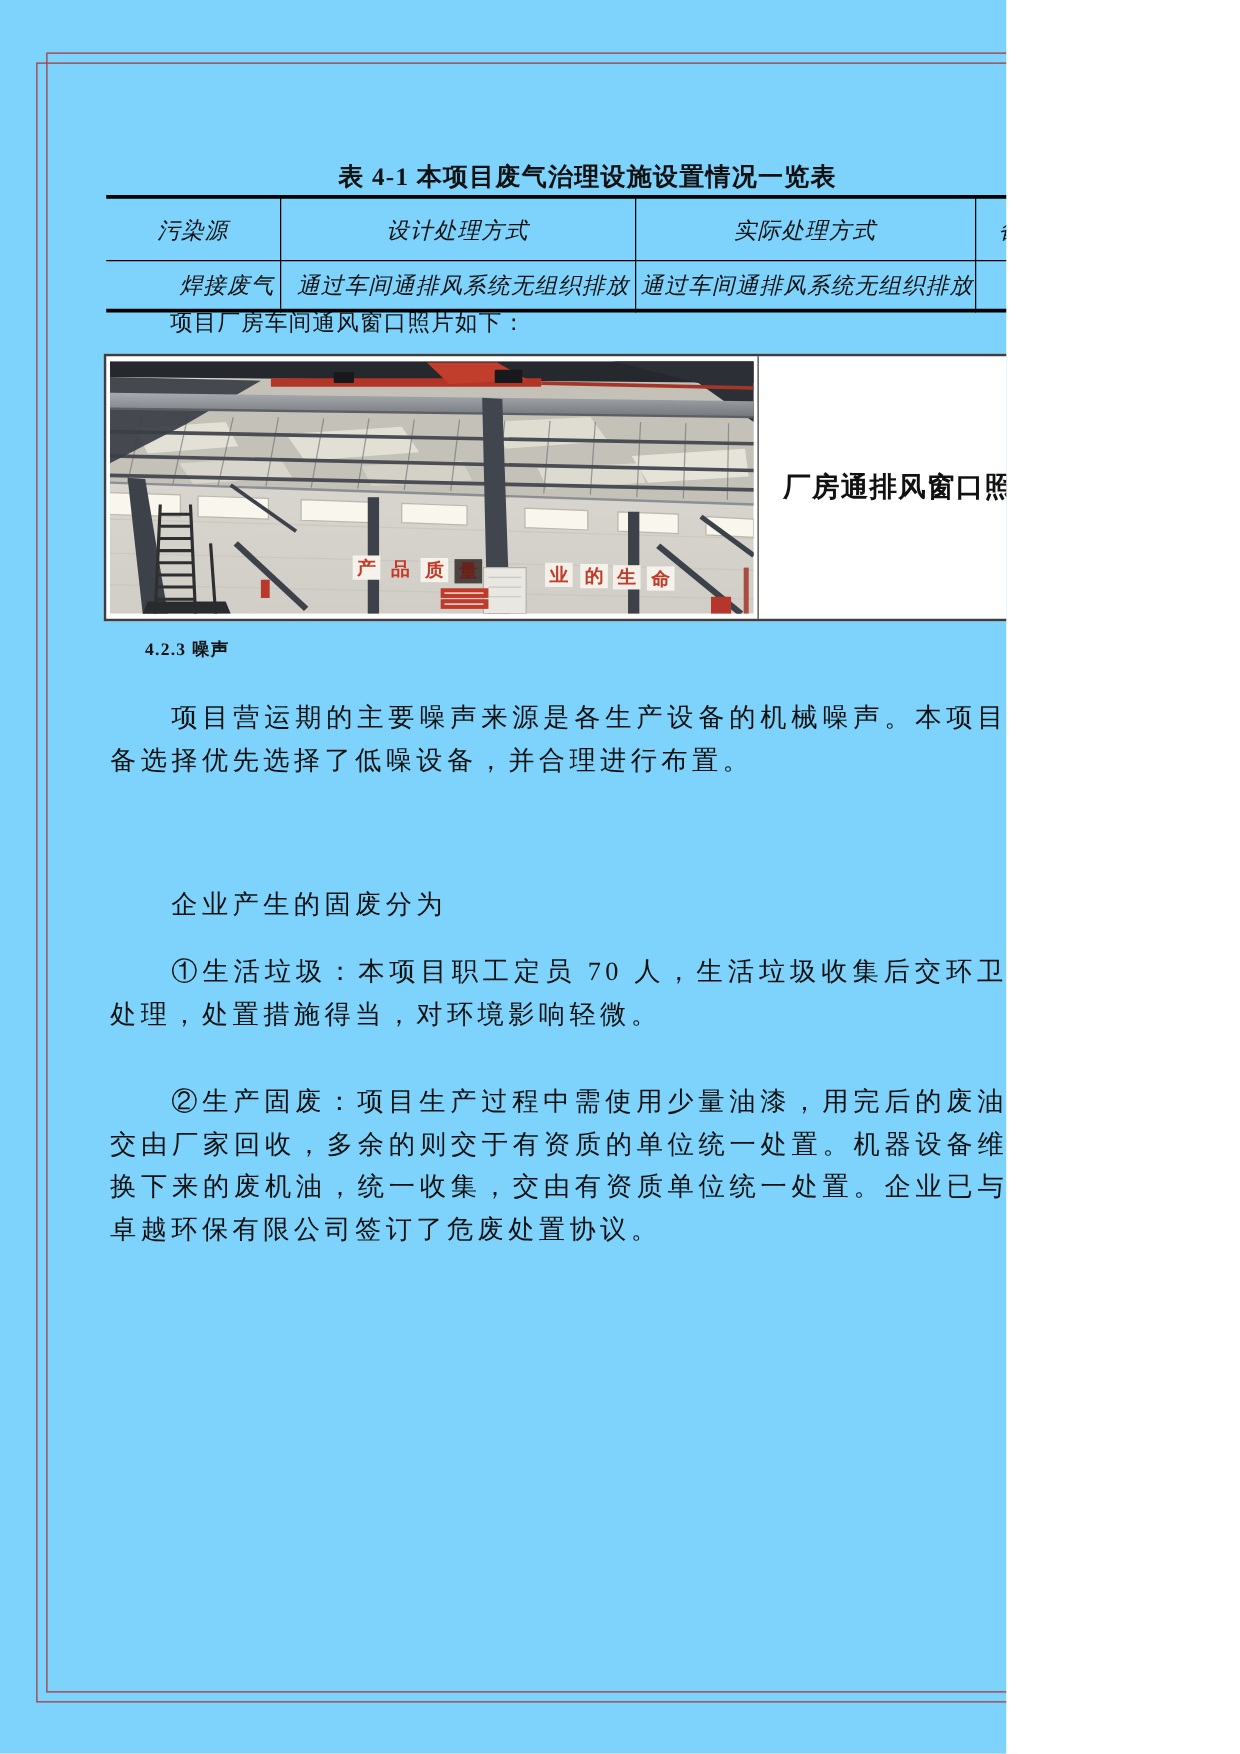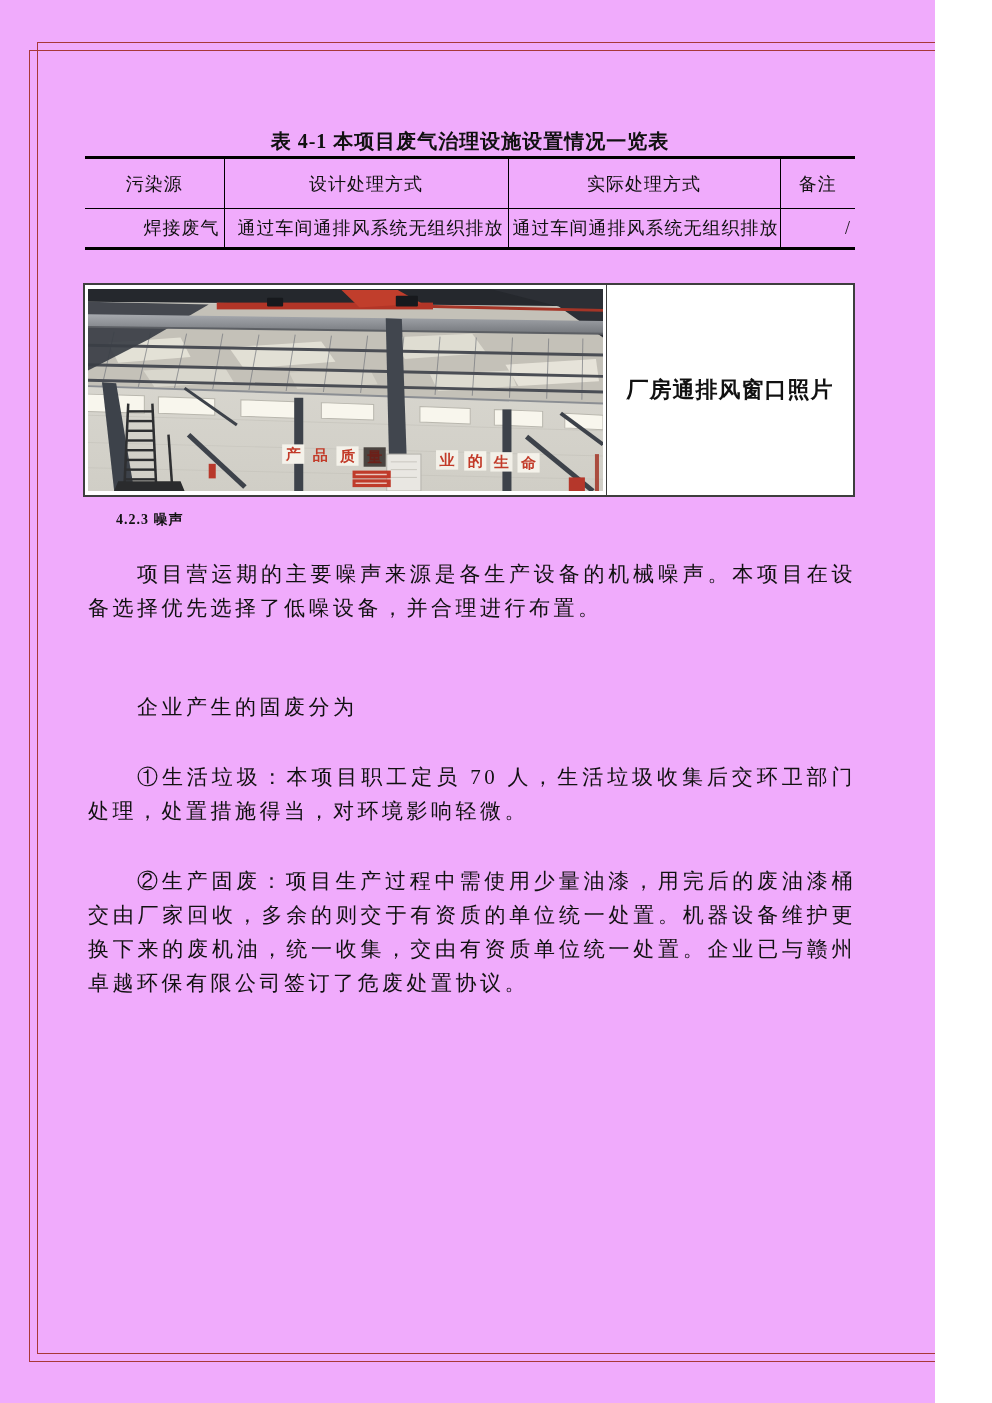--- a/index.html
+++ b/index.html
@@ -1,38 +1,38 @@
 <!DOCTYPE html>
 <html><head>
 <meta charset="utf-8">
 <style>
   html,body{margin:0;padding:0;background:#ffffff;}
   .page{
-    position:relative;width:935px;height:1403px;background:#f0abfc;overflow:hidden;
+    position:relative;width:805px;height:1403px;background:#7dd3fc;overflow:hidden;
     font-family:"Liberation Serif","DejaVu Serif",serif;color:#111;
   }
   
   .pborder{position:absolute;border:1px solid #A83838;pointer-events:none;}
   .pborder.outer{left:37px;top:42px;width:926px;height:1310px;}
   .pborder.inner{left:29px;top:50px;width:925px;height:1310px;}
 
   
   .table-title{
     position:absolute;left:85px;top:128px;width:770px;text-align:center;
     font-size:20px;font-weight:bold;letter-spacing:1px;
   }
   
   .gas-table{
     position:absolute;left:85px;top:156px;width:770px;border-collapse:collapse;
     border-top:3px solid #000;border-bottom:3px solid #000;table-layout:fixed;
   }
   .gas-table td,.gas-table th{
     border-right:1px solid #000;font-weight:normal;font-size:18px;
     text-align:center;vertical-align:middle;padding:0 4px;letter-spacing:1px;
-    overflow:hidden;white-space:nowrap;
+    overflow:hidden;white-space:nowrap;font-style:italic;
   }
   .gas-table td:last-child,.gas-table th:last-child{border-right:none;}
   .gas-table thead th{height:49px;border-bottom:1px solid #000;}
   .gas-table tbody td{height:38px;text-align:right;}
 
   .photo-intro{position:absolute;left:136px;top:246px;font-size:18px;letter-spacing:1px;}
 
   
   .photo-table{
     position:absolute;left:83px;top:283px;width:772px;height:214px;
@@ -88,20 +88,21 @@
     <tbody>
       <tr>
         <td>焊接废气</td>
         <td>通过车间通排风系统无组织排放</td>
         <td>通过车间通排风系统无组织排放</td>
         <td>/</td>
       </tr>
     </tbody>
   </table>
 
+  <div class="photo-intro">项目厂房车间通风窗口照片如下：</div>
 
   <div class="photo-table">
     <div class="photo-cell">
       <svg viewBox="0 0 512 208" preserveAspectRatio="none">
         <defs>
           <linearGradient id="wallGrad" x1="0" y1="0" x2="0" y2="1">
             <stop offset="0" stop-color="#dedcd5"></stop>
               <stop offset="1" stop-color="#d0cec6"></stop>
           </linearGradient>
           <linearGradient id="beamGrad" x1="0" y1="0" x2="0" y2="1">
@@ -243,17 +244,17 @@
           <rect x="504" y="170" width="4" height="38" fill="#a33527" opacity="0.85"></rect>
         </g>
       </svg>
     </div>
     <div class="caption-cell">厂房通排风窗口照片</div>
   </div>
 
   <div class="sec-heading" style="top:511px;">4.2.3 噪声</div>
   <p class="para" style="top:557px;">项目营运期的主要噪声来源是各生产设备的机械噪声。本项目在设备选择优先选择了低噪设备，并合理进行布置。</p>
 
-  <p class="para" style="top:690px;">企业产生的固废分为</p>
+  <p class="para" style="top:706px;">企业产生的固废分为</p>
   <p class="para" style="top:760px;">①生活垃圾：本项目职工定员 70 人，生活垃圾收集后交环卫部门处理，处置措施得当，对环境影响轻微。</p>
   <p class="para" style="top:864px;">②生产固废：项目生产过程中需使用少量油漆，用完后的废油漆桶交由厂家回收，多余的则交于有资质的单位统一处置。机器设备维护更换下来的废机油，统一收集，交由有资质单位统一处置。企业已与赣州卓越环保有限公司签订了危废处置协议。</p>
 
 </div>
 
 </body></html>

